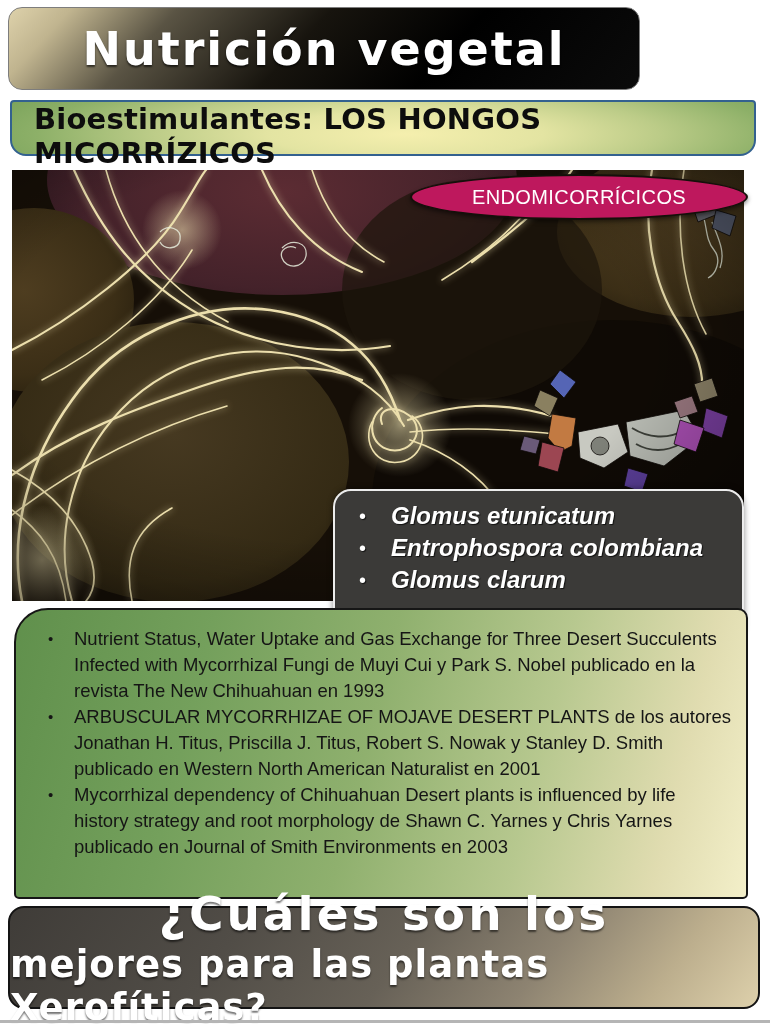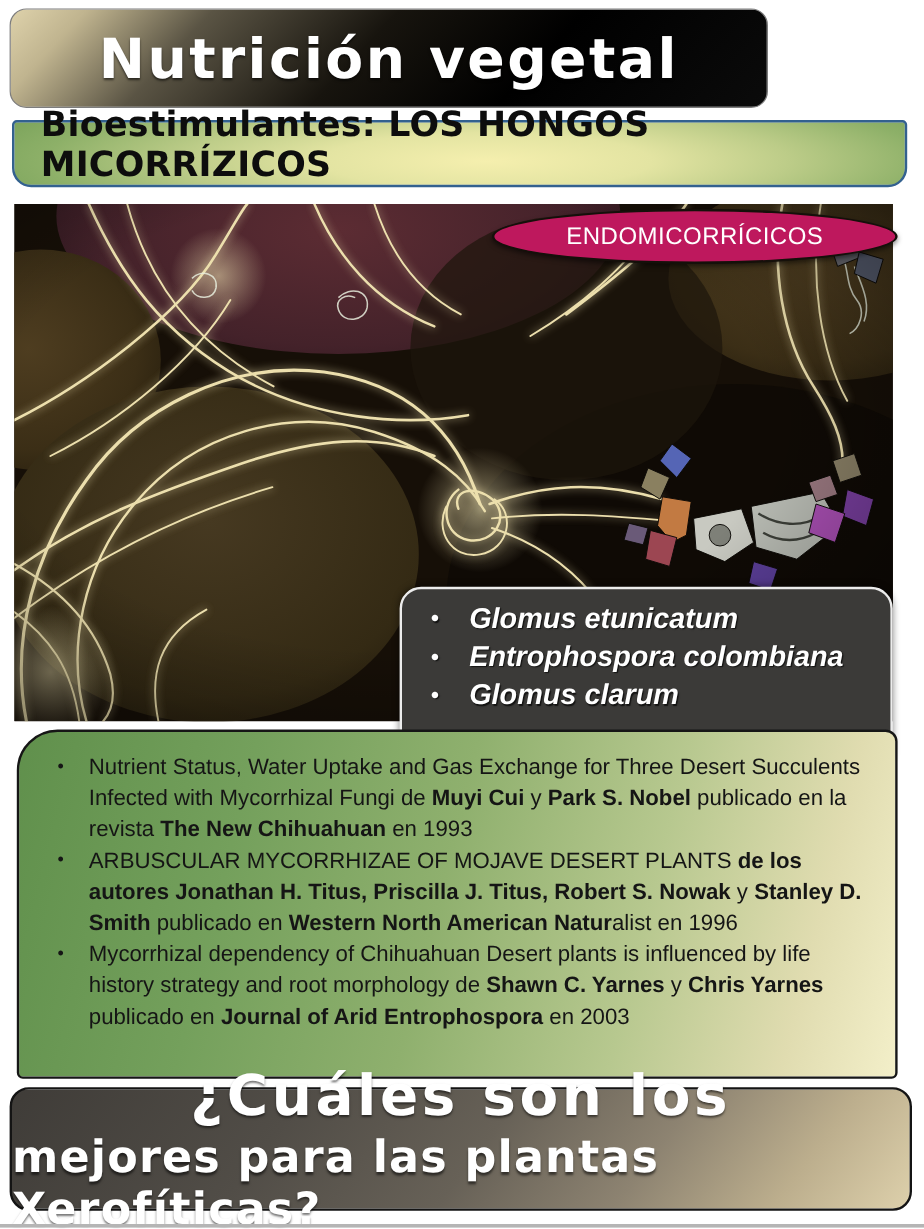--- a/index.html
+++ b/index.html
@@ -20,21 +20,21 @@
     font-size:46px; font-weight:bold; letter-spacing:2px;
     text-shadow:0 2px 2px rgba(0,0,0,.6);
   }
   
   .subtitle-banner {
     position:absolute; left:10px; top:100px; width:746px; height:56px;
     border:2px solid #33618f; box-sizing:border-box;
     border-radius:4px 4px 16px 16px;
     background:
       radial-gradient(ellipse 62% 150% at 53% 62%, #f5efae 0%, #e3e4a2 30%, #bccc88 55%, #8db068 80%, #76a058 100%);
-    display:flex; align-items:flex-end; padding-left:22px;
+    display:flex; align-items:flex-start; padding-left:22px;
   }
   .subtitle-text {
     color:#0d0d0d; font-family:"DejaVu Sans", sans-serif;
     font-size:29px; font-weight:bold; letter-spacing:0.2px;
   }
   
   .figure {
     position:absolute; left:12px; top:170px; width:732px; height:431px;
     background:#130d06;
   }
@@ -75,21 +75,21 @@
   }
   .pub-box ul { margin:0; padding:0; list-style:none; }
   .pub-box li {
     position:relative; padding-left:30px;
     font-size:18.5px; line-height:26px; color:#151515;
   }
   .pub-box li::before {
     content:"\2022"; position:absolute; left:4px; top:0; font-size:15px;
   }
   .pub-box li.pub-white { color:#ffffff; }
-  .pub-box b { font-weight:bold; }
+  .pub-box b { font-weight:normal; }
   
   .question-banner {
     position:absolute; left:8px; top:906px; width:752px; height:103px;
     border:2px solid #141414; box-sizing:border-box; border-radius:16px;
     background:
       linear-gradient(127deg, #3f3c38 0%, #514d47 30%, #676157 52%, #8d8371 70%, #bcae8d 86%, #ddd0ab 100%);
     display:flex; flex-direction:column; align-items:center; justify-content:center;
     row-gap:2px;
   }
   .q-line {
@@ -225,22 +225,22 @@
   <ul>
       <li>Glomus etunicatum</li>
       <li>Entrophospora colombiana</li>
       <li>Glomus clarum</li>
     </ul>
 </div>
 
 <div class="pub-box">
   <ul>
       <li class="pub-dark"><span>Nutrient Status, Water Uptake and Gas Exchange for Three Desert Succulents Infected with Mycorrhizal Fungi de </span><b>Muyi Cui</b><span> y </span><b>Park S. Nobel</b><span> publicado en la revista </span><b>The New Chihuahuan</b><span> en 1993</span></li>
-      <li class="pub-dark"><span>ARBUSCULAR MYCORRHIZAE OF MOJAVE DESERT PLANTS </span><b>de los autores Jonathan H. Titus, Priscilla J. Titus, Robert S. Nowak</b><span> y </span><b>Stanley D. Smith</b><span> publicado en </span><b>Western North American Natur</b><span>alist en 1996</span></li>
-      <li class="pub-dark"><span>Mycorrhizal dependency of Chihuahuan Desert plants is influenced by life history strategy and root morphology de </span><b>Shawn C. Yarnes</b><span> y </span><b>Chris Yarnes</b><span> publicado en </span><b>Journal of Arid Entrophospora</b><span> en 2003</span></li>
+      <li class="pub-dark"><span>ARBUSCULAR MYCORRHIZAE OF MOJAVE DESERT PLANTS </span><b>de los autores Jonathan H. Titus, Priscilla J. Titus, Robert S. Nowak</b><span> y </span><b>Stanley D. Smith</b><span> publicado en </span><b>Western North American Natur</b><span>alist en 2001</span></li>
+      <li class="pub-dark"><span>Mycorrhizal dependency of Chihuahuan Desert plants is influenced by life history strategy and root morphology de </span><b>Shawn C. Yarnes</b><span> y </span><b>Chris Yarnes</b><span> publicado en </span><b>Journal of Smith Environments</b><span> en 2003</span></li>
     </ul>
 </div>
 
 <div class="question-banner">
   <span class="q-line q-line-1">¿Cuáles son los</span>
   <span class="q-line q-line-2">mejores para las plantas Xerofíticas?</span>
 </div>
 
 <div class="bottom-rule"></div>
 

